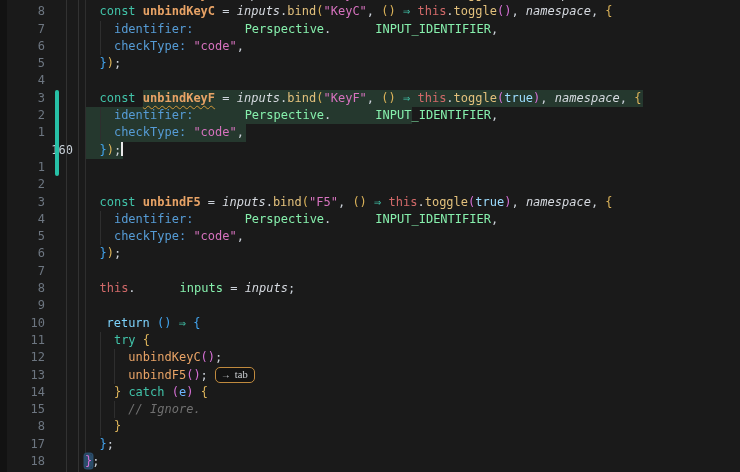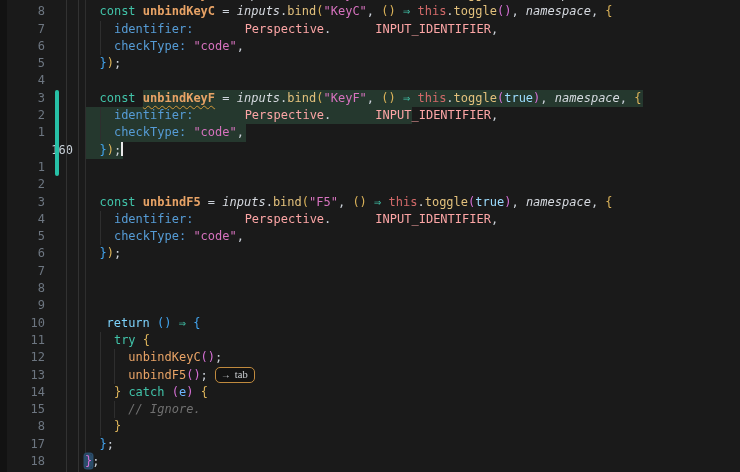--- a/index.html
+++ b/index.html
@@ -23,21 +23,21 @@
   .t-ws{color:#1a1a1a;}
   .t-kw{color:#41c3a9;}
   .t-kwb{color:#7dd3fc;margin-left:7px;}
   .t-decl{color:#e8a366;font-weight:bold;}
   .t-declw{color:#e8a366;font-weight:bold;text-decoration:underline wavy #d29a3a;text-decoration-thickness:1px;text-underline-offset:3px;}
   .t-fn{color:#e8a366;}
   .t-var{color:#d6dae0;font-style:italic;}
   .t-meth{color:#e2c07c;}
   .t-str{color:#d672be;}
   .t-prop{color:#569cd6;}
-  .t-mod{color:#fca5a5;padding-left:44px;}
+  .t-mod{color:#86efac;padding-left:44px;}
   .t-this{color:#d16969;margin-top:48px;}
   .t-lit{color:#9cdcfe;}
   .t-par{color:#6cb6ff;}
   .t-cmt{color:#707070;font-style:italic;}
   .t-pun{color:#ccd2da;}
   .t-bg{color:#ddb45a;}
   .t-bp{color:#d670d6;}
   .t-bb{color:#42a5f0;}
   .t-bph{color:#d670d6;background:#2b4d6b;box-shadow:0 0 0 1.5px #2b4d6b;border-radius:2px;}
   .cursor{display:inline-block;width:2px;height:14px;background:#e8e8e8;vertical-align:-2px;}
@@ -131,20 +131,21 @@
       <div class="row">
         <span class="lnum">6</span>
         <pre class="code"><span class="t-ws">  </span><span class="t-bb">}</span><span class="t-bg">)</span><span class="t-pun">;</span></pre>
       </div>
       <div class="row">
         <span class="lnum">7</span>
         <pre class="code"></pre>
       </div>
       <div class="row">
         <span class="lnum">8</span>
+        <pre class="code"><span class="t-ws">  </span><span class="t-this">this</span><span class="t-pun">.</span><span class="t-mod">inputs</span><span class="t-pun"> = </span><span class="t-var">inputs</span><span class="t-pun">;</span></pre>
       </div>
       <div class="row">
         <span class="lnum">9</span>
         <pre class="code"></pre>
       </div>
       <div class="row">
         <span class="lnum">10</span>
         <pre class="code"><span class="t-ws">  </span><span class="t-kwb">return </span><span class="t-bb">()</span><span class="t-pun"> </span><span class="t-kw">⇒</span><span class="t-pun"> </span><span class="t-bb">{</span></pre>
       </div>
       <div class="row">

